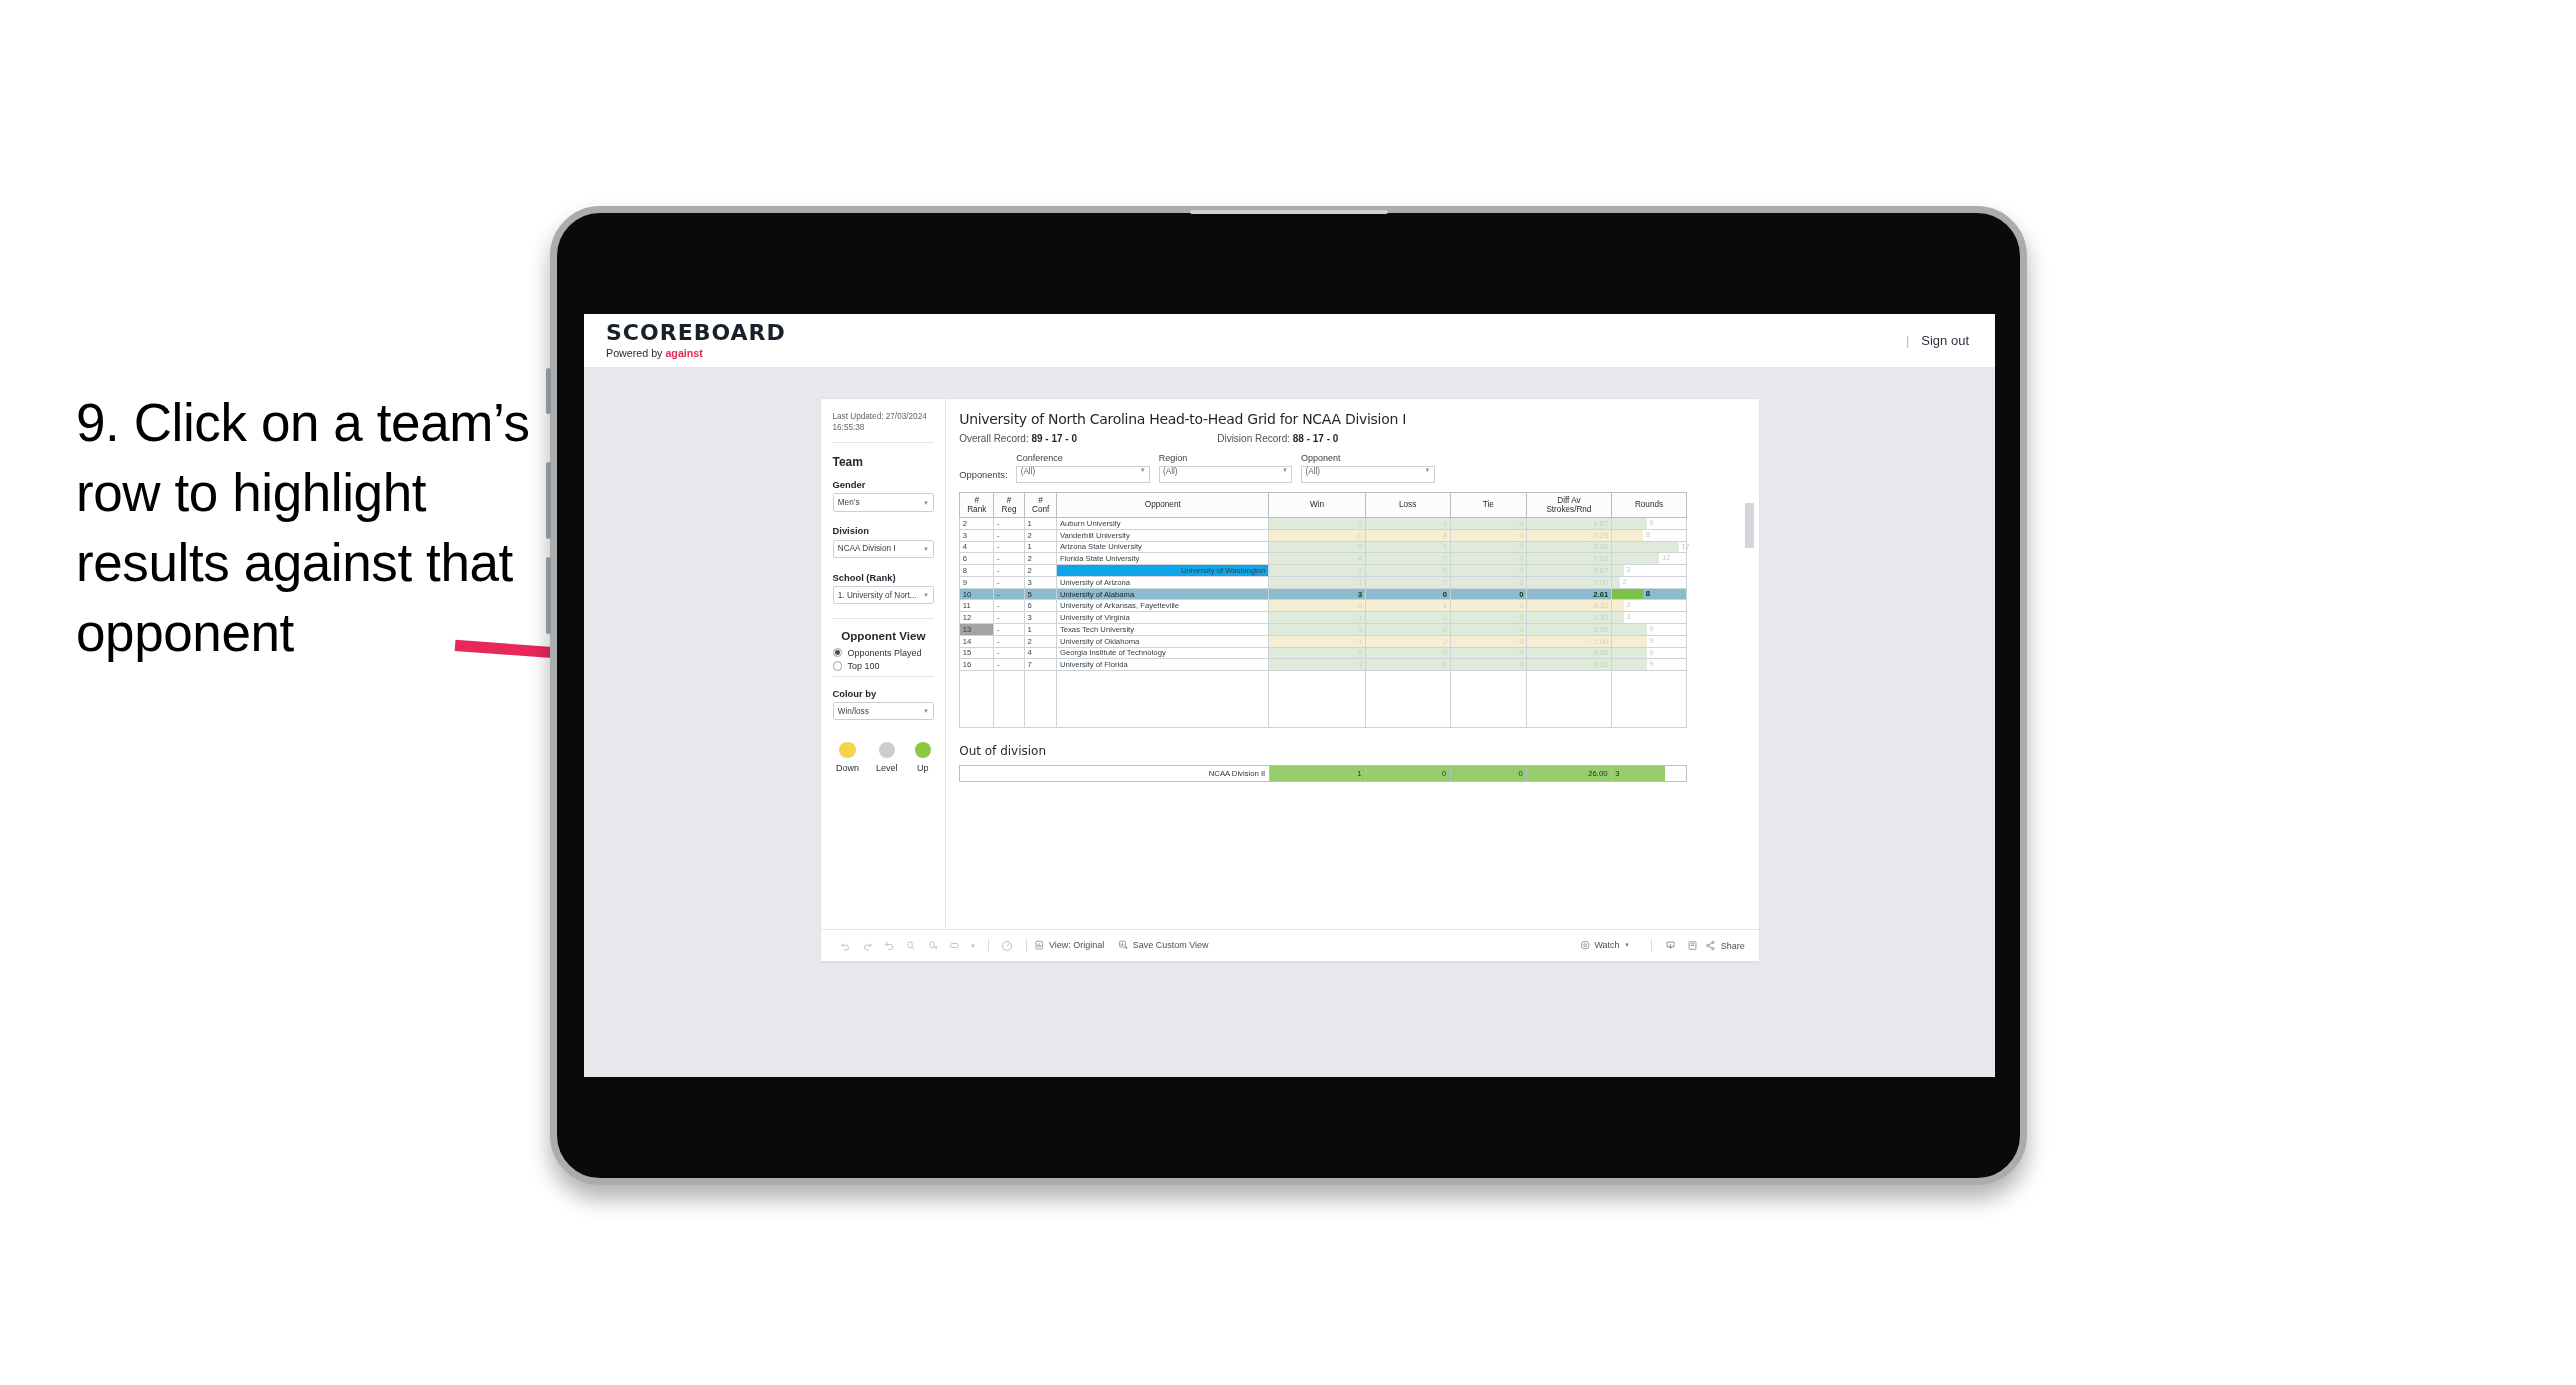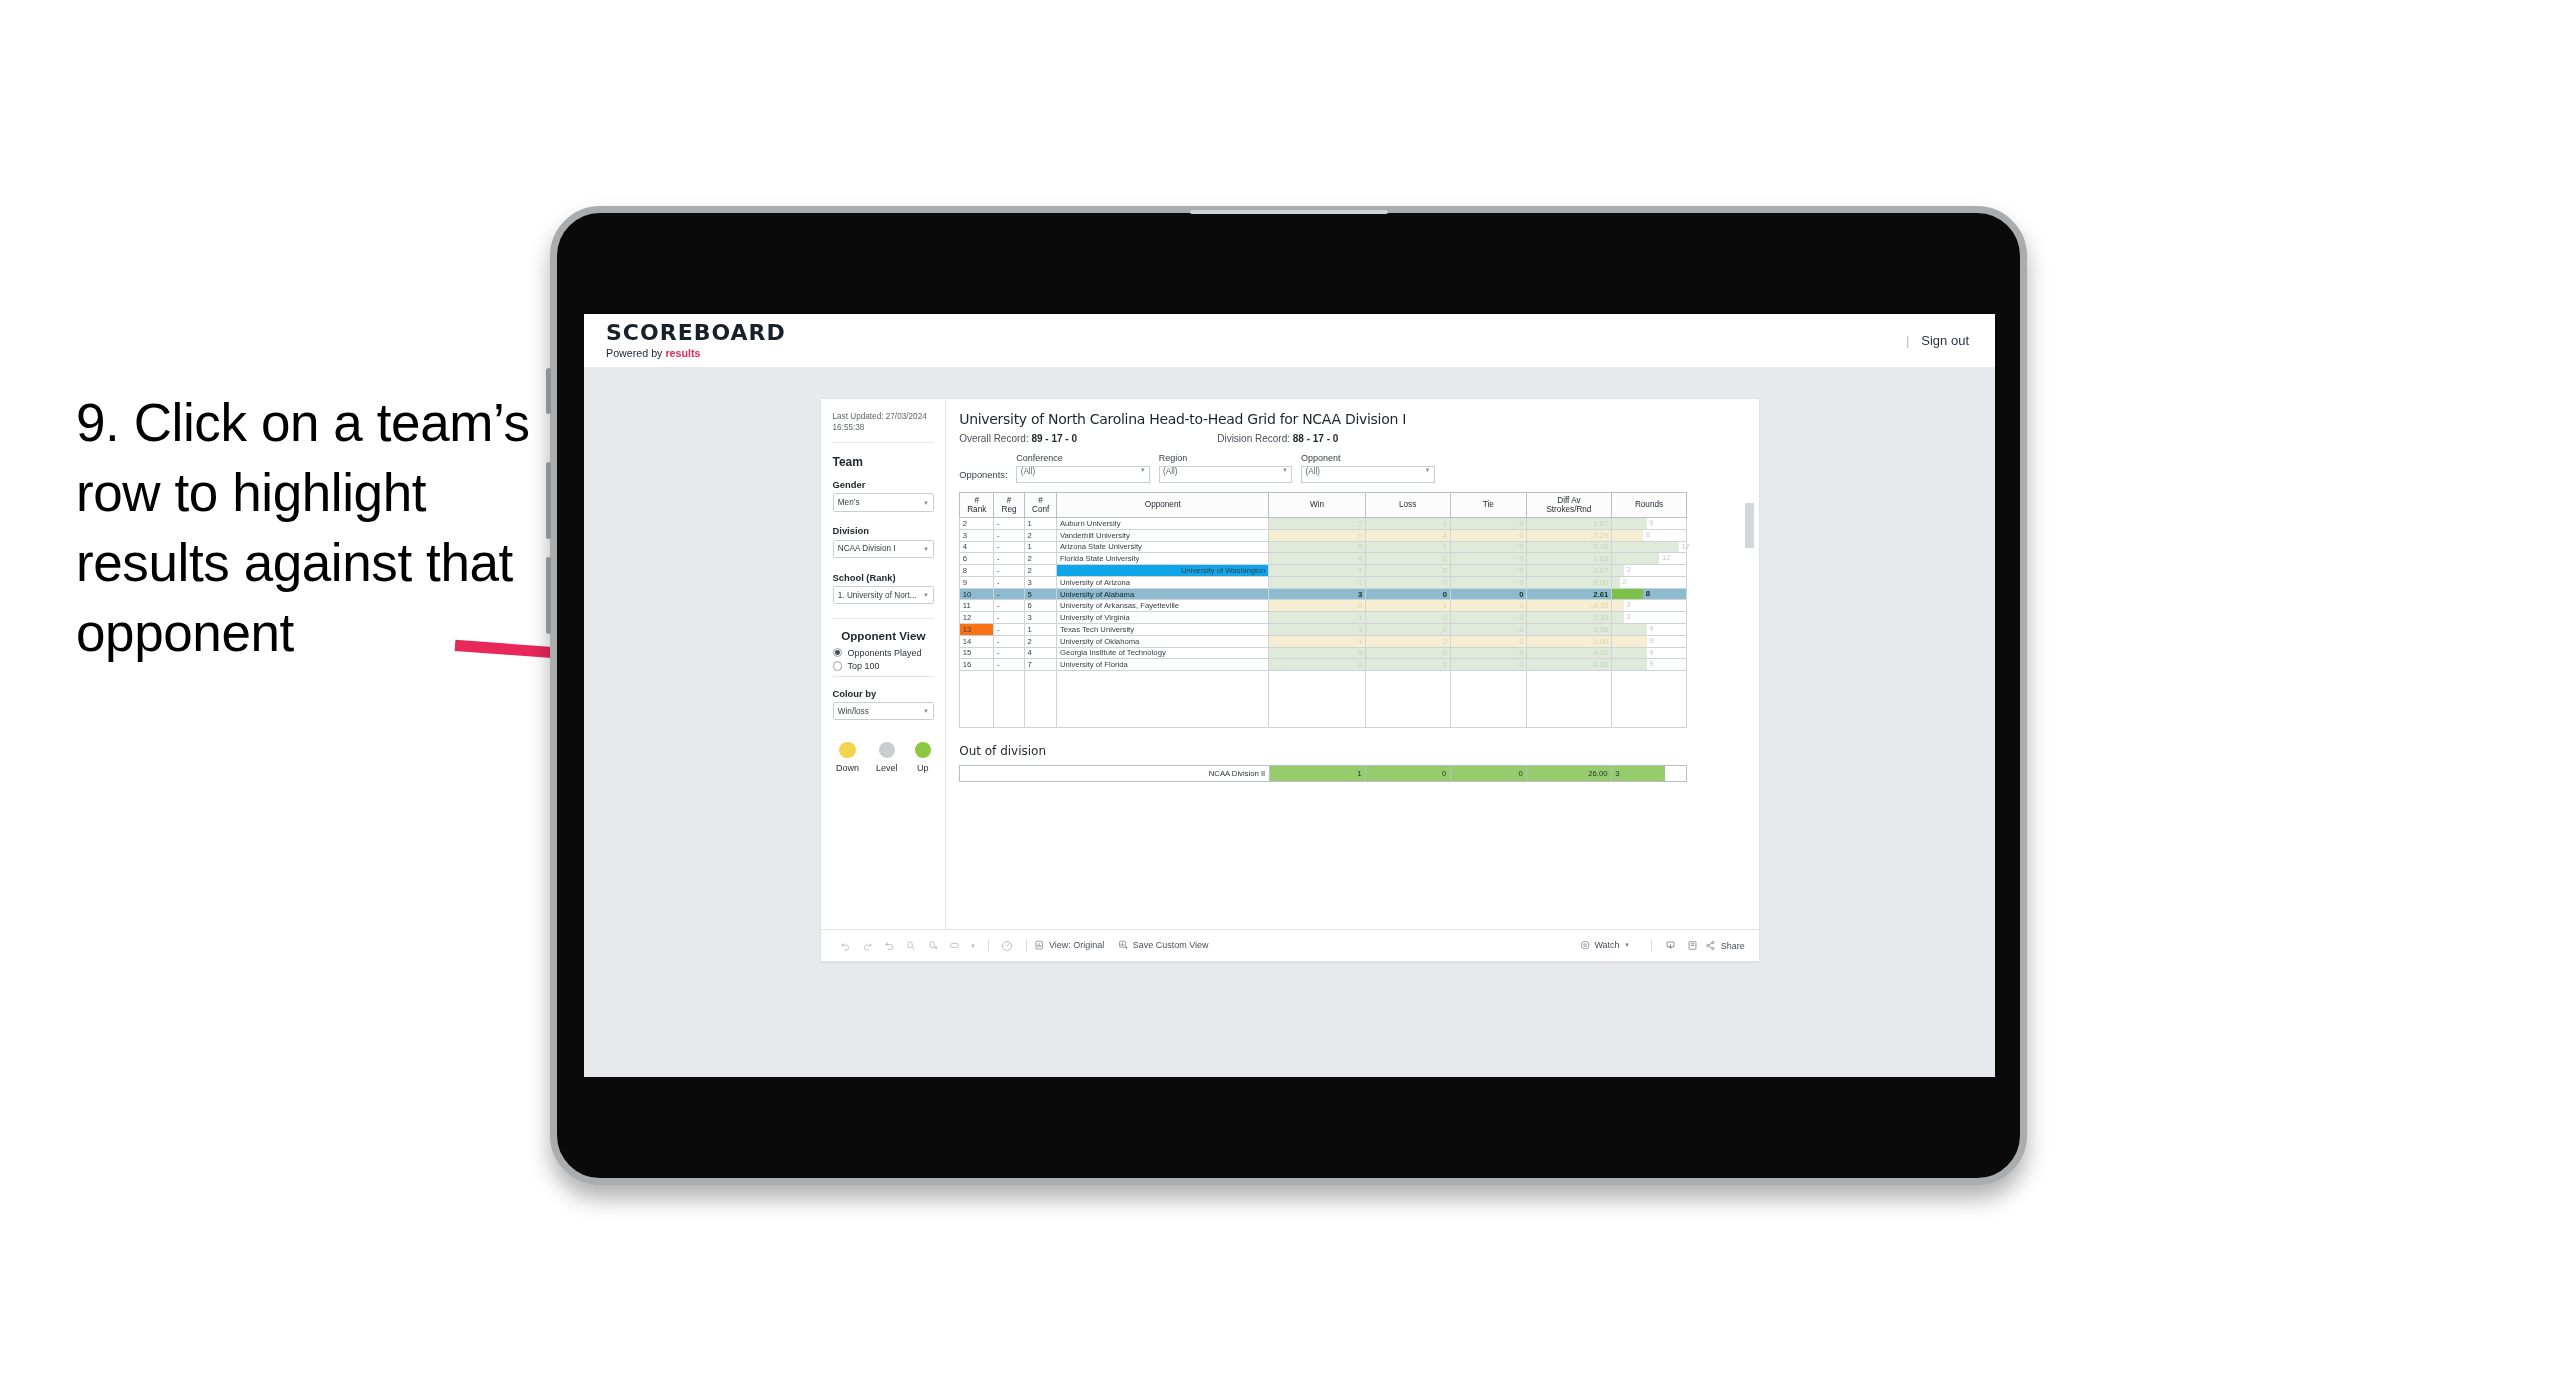--- a/index.html
+++ b/index.html
@@ -158,21 +158,21 @@
   <div class="side-btn sb1"></div>
   <div class="side-btn sb2"></div>
   <div class="side-btn sb3"></div>
 
   <div class="screen">
 
     <div class="topnav">
       <div class="brand">
         <div class="bname">SCOREBOARD</div>
         <div class="bsub">
-          <span>Powered by </span><b>results</b>
+          <span>Powered by </span><b>against</b>
         </div>
       </div>
       <div class="signout">
         <span class="divider">|</span>
         <span>Sign out</span>
       </div>
     </div>
 
 
     <div class="workspace">
@@ -422,21 +422,21 @@
                       <td class="num" style="background:#dfeada;color:#c3d6bd;">1</td>
                       <td class="num" style="background:#dfeada;color:#c3d6bd;">0</td>
                       <td class="num" style="background:#dfeada;color:#c3d6bd;">0</td>
                       <td class="num" style="background:#dfeada;color:#c3d6bd;">2.33</td>
                       <td style="background:#fff;padding:0;position:relative;">
                         <span class="bar" style="width:16%;background:#dfeada"></span>
                         <span class="cellval" style="position:absolute;left:16%;top:0;padding-left:2.6px;color:#c6cbd0;font-weight:normal;line-height:9.4px;">3</span>
                       </td>
                     </tr>
                     <tr>
-                      <td style="background:#f97316;">13</td>
+                      <td style="background:#a3a3a3;">13</td>
                       <td style="background:#fff;">-</td>
                       <td style="background:#fff;">1</td>
                       <td class="oppname" style="background:#fff;">Texas Tech University</td>
                       <td class="num" style="background:#dfeada;color:#c3d6bd;">3</td>
                       <td class="num" style="background:#dfeada;color:#c3d6bd;">0</td>
                       <td class="num" style="background:#dfeada;color:#c3d6bd;">0</td>
                       <td class="num" style="background:#dfeada;color:#c3d6bd;">5.56</td>
                       <td style="background:#fff;padding:0;position:relative;">
                         <span class="bar" style="width:47%;background:#dfeada"></span>
                         <span class="cellval" style="position:absolute;left:47%;top:0;padding-left:2.6px;color:#c6cbd0;font-weight:normal;line-height:9.4px;">9</span>

